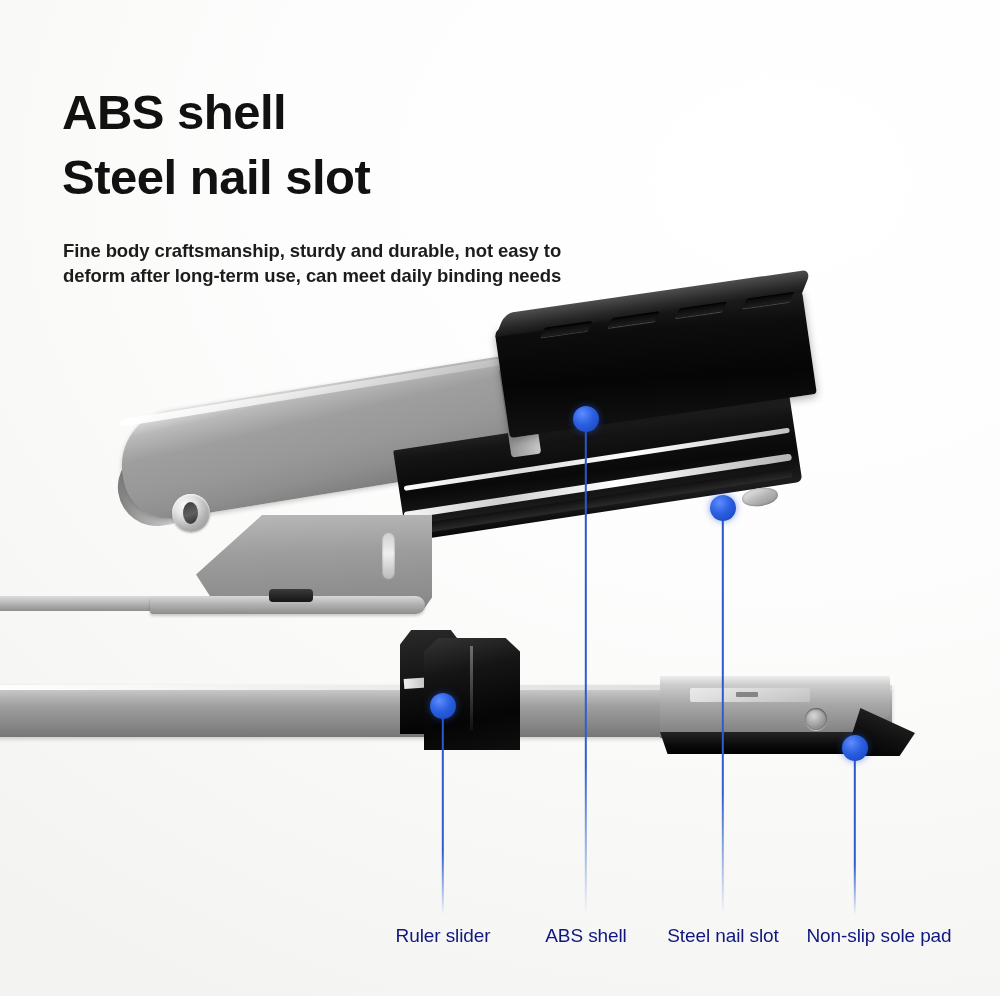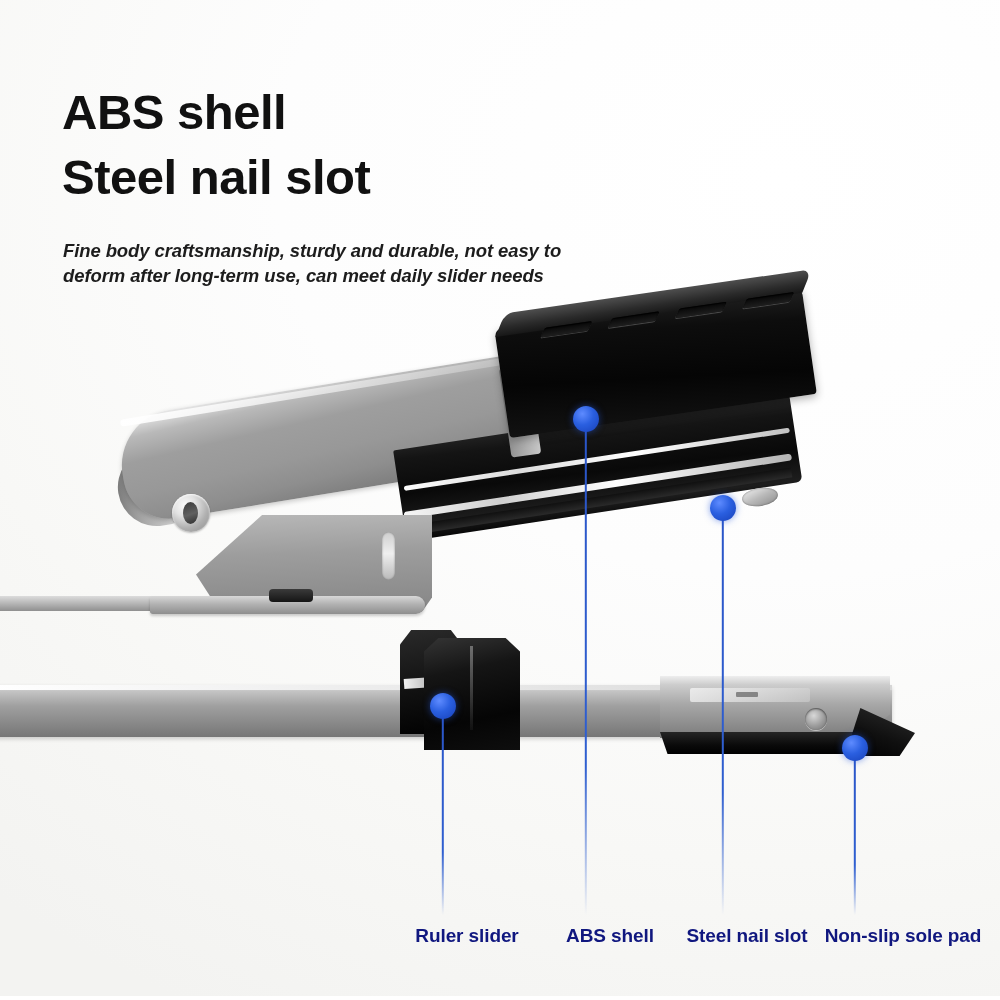--- a/index.html
+++ b/index.html
@@ -19,21 +19,20 @@
     position:absolute;left:62px;top:88px;width:620px;
     color:#111111;font-weight:bold;letter-spacing:-0.5px;
     line-height:1.0;
   }
   .headline .l1{font-size:49px;display:block;}
   .headline .l2{font-size:49px;display:block;margin-top:16px;}
   .subtitle{
     position:absolute;left:63px;top:239px;width:600px;
     font-size:18.5px;font-weight:bold;color:#1c1c1c;line-height:1.33;
     letter-spacing:-0.1px;
-    font-style:italic;
   }
   .subtitle span{display:block;}
 
   
   .product{position:absolute;left:0;top:300px;width:1000px;height:520px;}
 
   
   .handle{
     position:absolute;left:124px;top:118px;width:430px;height:108px;
     transform:rotate(-9.2deg);transform-origin:0% 60%;
@@ -221,38 +220,37 @@
     box-shadow:0 0 7px rgba(35,85,220,.55);
     transform:translate(-50%,-50%);
   }
   .leader-line{
     position:absolute;width:2.4px;
     background:linear-gradient(180deg,#2a55c8 0%,#2f5fd0 70%,rgba(47,95,208,0) 100%);
     transform:translateX(-50%);
   }
   .callout-label{
     position:absolute;transform:translateX(-50%);
-    font-size:19px;font-weight:bold;color:#10177f;white-space:nowrap;
+    font-size:19px;font-weight:normal;color:#10177f;white-space:nowrap;
     letter-spacing:-0.1px;
-    margin-left:24px;
   }
 </style>
 </head>
 <body>
 
 <div id="stage">
 
   <div class="headline">
     <span class="l1">ABS shell</span>
     <span class="l2">Steel nail slot</span>
   </div>
 
   <div class="subtitle">
     <span>Fine body craftsmanship, sturdy and durable, not easy to</span>
-    <span>deform after long-term use, can meet daily slider needs</span>
+    <span>deform after long-term use, can meet daily binding needs</span>
   </div>
 
   <div class="product">
 
     <div class="upper-arm-rail"></div>
 
     <div class="handle-end"></div>
     <div class="handle"></div>
     <div class="pivot-screw"></div>
 

